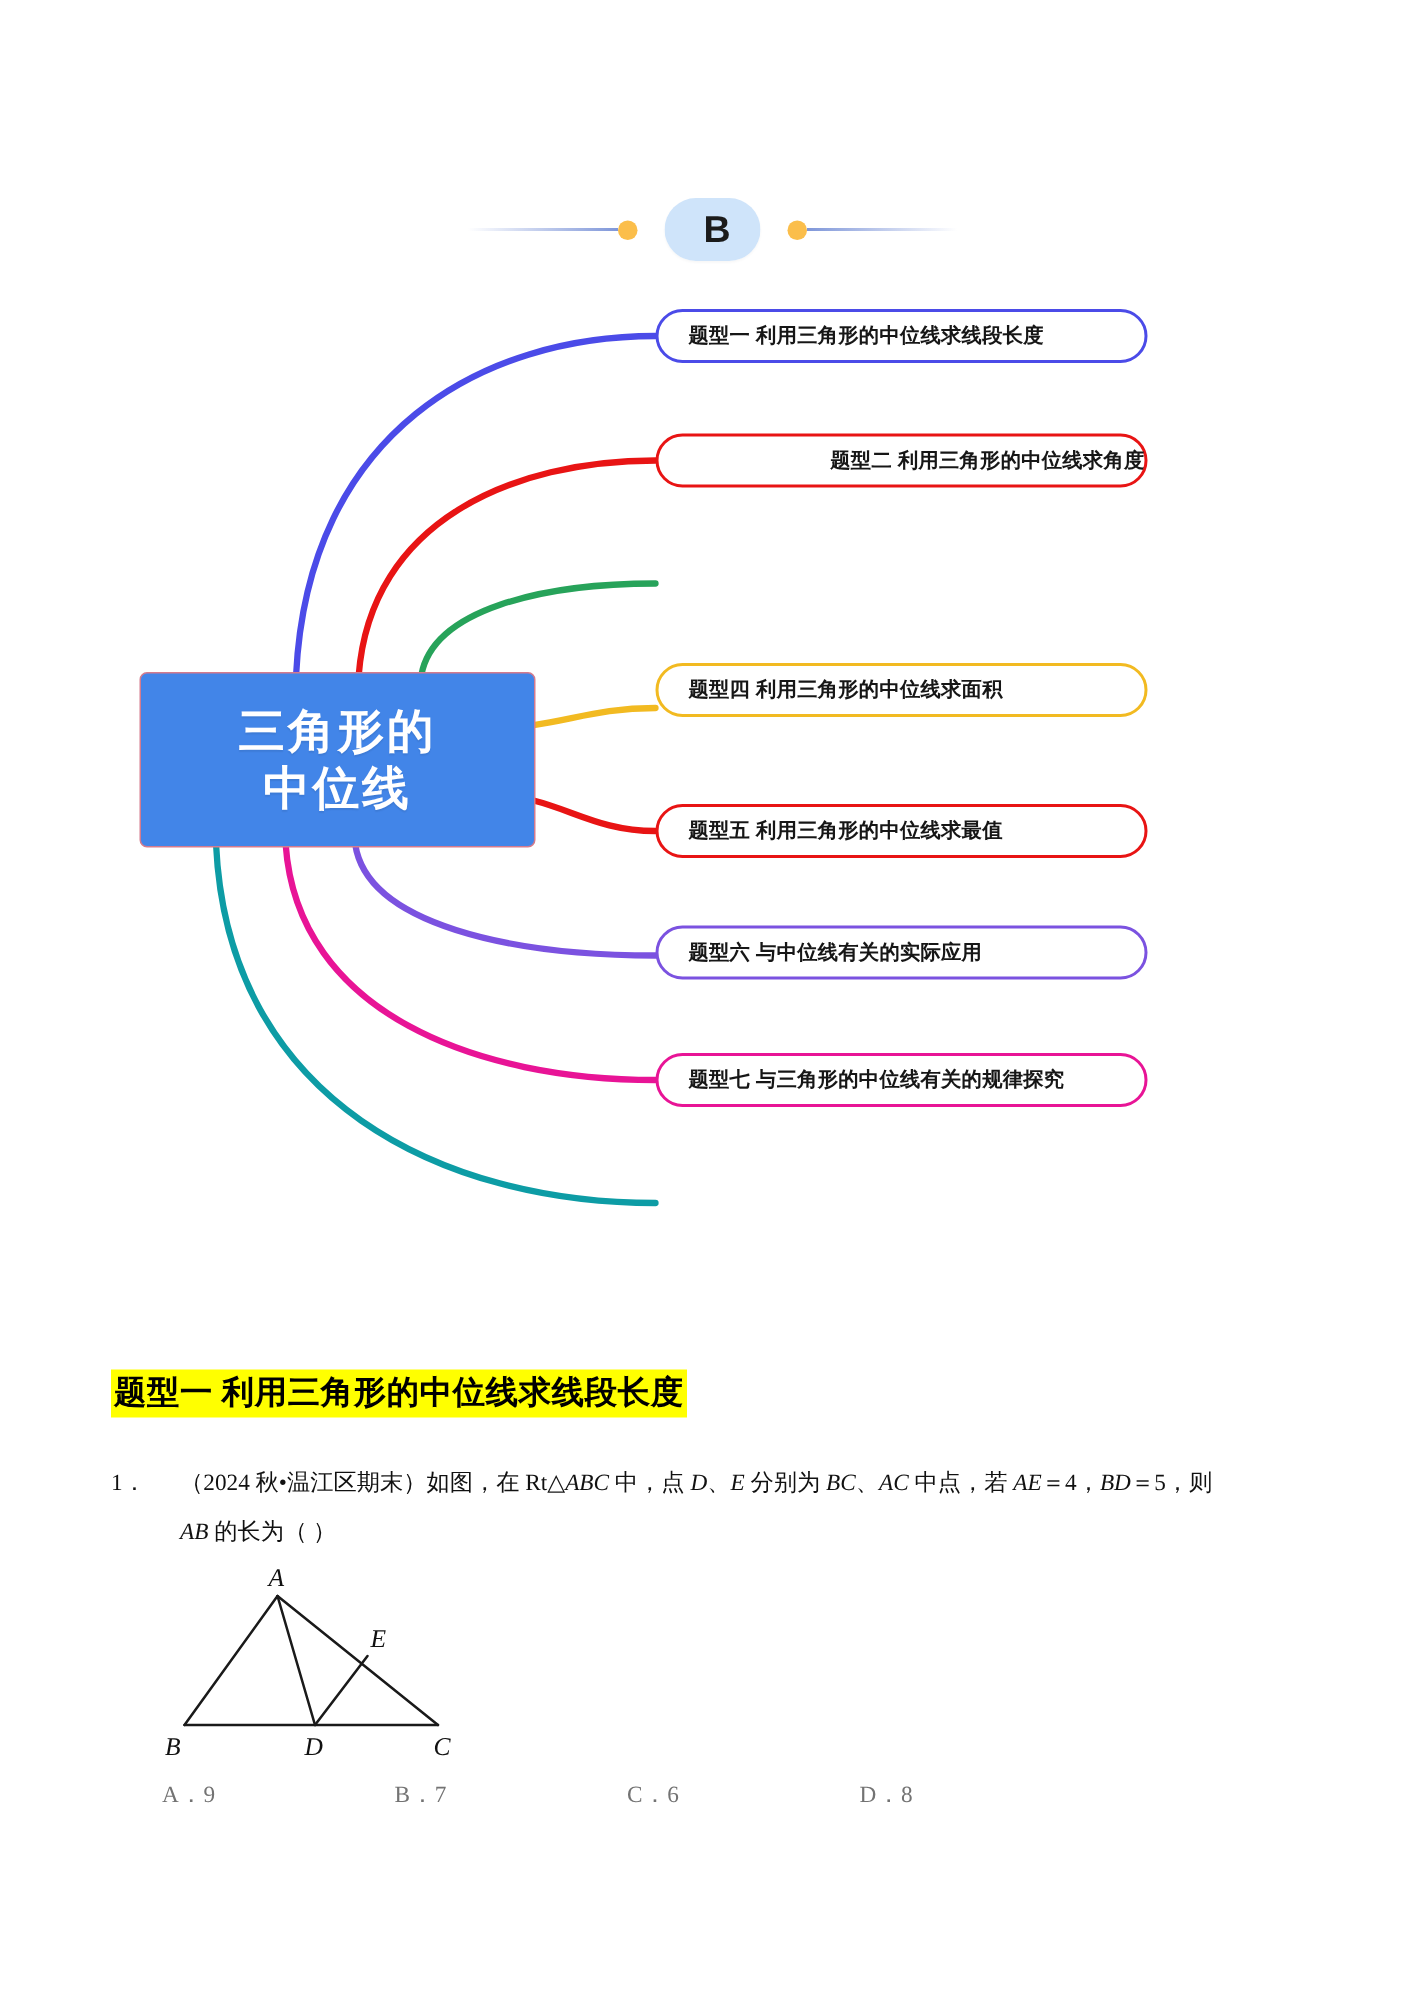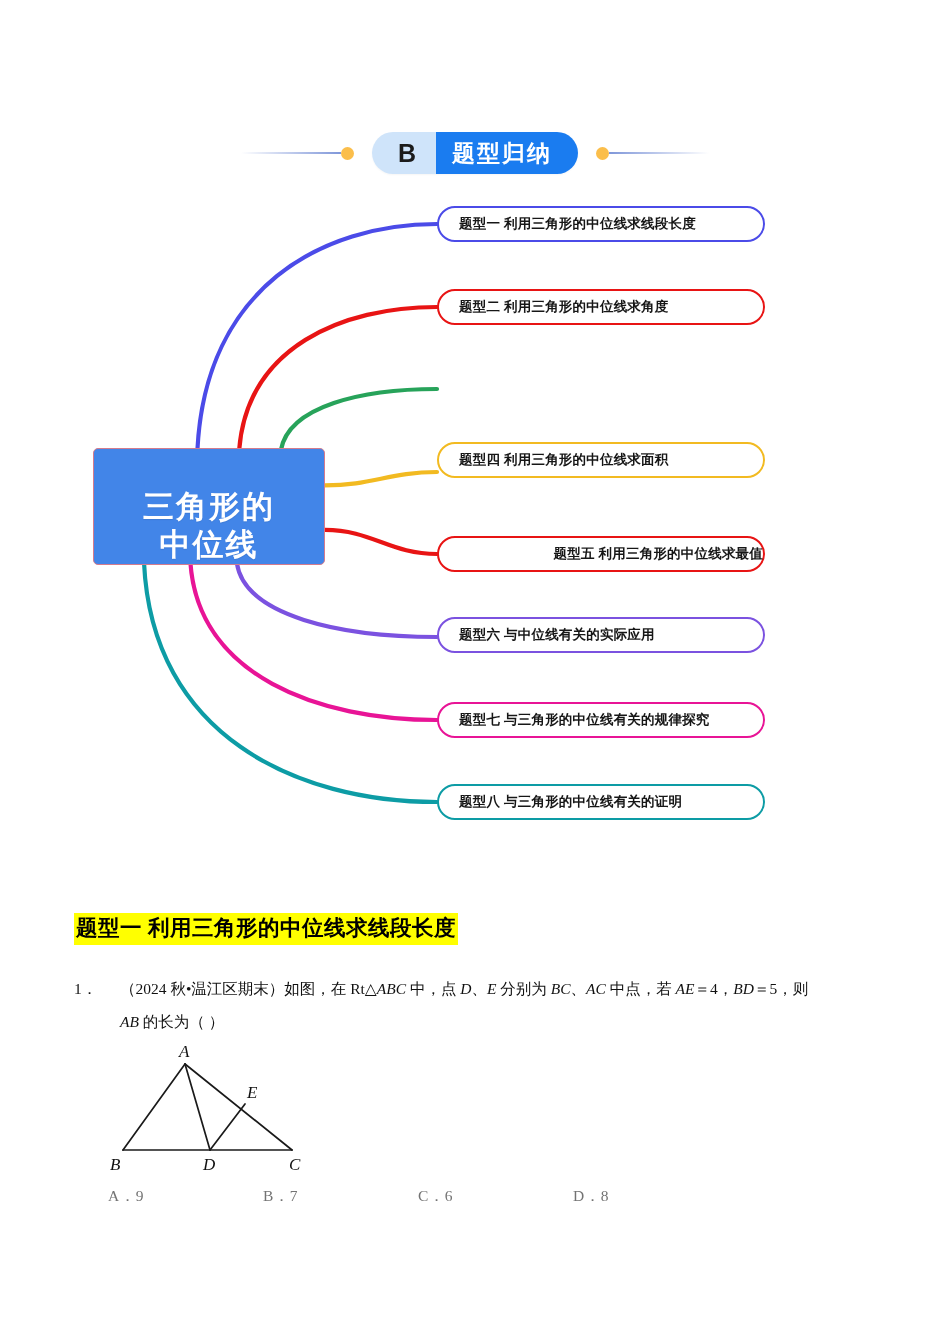--- a/index.html
+++ b/index.html
@@ -83,29 +83,29 @@
   }
   #mindmap-svg {
     position: absolute;
     left: 0;
     top: 0;
   }
   #central-node {
     position: absolute;
     left: 93px;
     top: 258px;
-    width: 232px;
+    width: 264px;
     height: 117px;
     background: #4285e8;
     border: 1.5px solid #d47b8d;
     border-radius: 5px;
     display: flex;
     flex-direction: column;
     align-items: center;
-    justify-content: flex-end;
+    justify-content: center;
     z-index: 4;
     box-sizing: border-box;
   }
   #central-node .cn-line {
     color: #ffffff;
     font-size: 31px;
     font-weight: bold;
     letter-spacing: 2px;
     line-height: 1.22;
     text-shadow: 0 1px 1px rgba(0,0,0,0.08);
@@ -192,21 +192,20 @@
   }
 </style>
 </head>
 <body>
 
 <div id="badge-header">
   <div class="rule-line"></div>
   <div class="rule-dot" style="background: rgb(251, 190, 75);"></div>
   <div class="badge-pill">
     <div class="badge-letter" style="background: rgb(207, 228, 250);">B</div>
-    <div class="badge-title" style="background: rgb(26, 124, 240);">题型归纳</div>
   </div>
   <div class="rule-dot" style="background: rgb(251, 190, 75);"></div>
   <div class="rule-line right"></div>
 </div>
 
 <div id="mindmap">
   <svg id="mindmap-svg" width="950" height="650">
     <g id="connector-group" fill="none" stroke-linecap="round">
         <path d="M 197.4 260 C 205.4 97.28, 321.992 34, 437 34" stroke="#4b4be8" stroke-width="4.2" fill="none" stroke-linecap="round"></path>
         <path d="M 239.16 260 C 247.16 157.04000000000002, 342.03679999999997 117, 437 117" stroke="#e81414" stroke-width="4.2" fill="none" stroke-linecap="round"></path>
@@ -220,37 +219,34 @@
   </svg>
 
   <div id="central-node" style="background: rgb(66, 133, 232); border-color: rgb(212, 123, 141);">
     <div class="cn-line">三角形的</div>
     <div class="cn-line">中位线</div>
   </div>
 
   <div class="branch-node" style="top: 16px; border: 2.2px solid rgb(75, 75, 232);">
     <span class="bn-label">题型一 利用三角形的中位线求线段长度</span>
   </div>
-  <div class="branch-node" style="top: 99px; border: 2.2px solid rgb(232, 20, 20);">
+  <div class="branch-node" style="top: 99px; border: 2.2px solid rgb(232, 20, 20); justify-content: flex-end;">
     <span class="bn-label">题型二 利用三角形的中位线求角度</span>
   </div>
   <div class="branch-node" style="top: 252px; border: 2.2px solid rgb(242, 186, 33); text-align: right;">
     <span class="bn-label">题型四 利用三角形的中位线求面积</span>
   </div>
-  <div class="branch-node" style="top: 346px; border: 2.2px solid rgb(232, 20, 20); justify-content: flex-end;">
+  <div class="branch-node" style="top: 346px; border: 2.2px solid rgb(232, 20, 20);">
     <span class="bn-label">题型五  利用三角形的中位线求最值</span>
   </div>
   <div class="branch-node" style="top: 427px; border: 2.2px solid rgb(123, 82, 224);">
     <span class="bn-label">题型六  与中位线有关的实际应用</span>
   </div>
   <div class="branch-node" style="top: 512px; border: 2.2px solid rgb(232, 20, 150);">
     <span class="bn-label">题型七  与三角形的中位线有关的规律探究</span>
-  </div>
-  <div class="branch-node" style="top: 594px; border: 2.2px solid rgb(13, 156, 165);">
-    <span class="bn-label">题型八  与三角形的中位线有关的证明</span>
   </div>
 </div>
 
 <div id="problem-heading" style="background: rgb(255, 255, 0);">题型一  利用三角形的中位线求线段长度</div>
 
 <div id="question-block">
   <span class="q-num">1．</span>
   <div class="q-body">
     <span>（2024 秋•温江区期末）如图，在 Rt△</span><span class="it">ABC</span><span> 中，点 </span><span class="it">D</span><span>、</span><span class="it">E</span><span> 分别为 </span><span class="it">BC</span><span>、</span><span class="it">AC</span><span> 中点，若 </span><span class="it">AE</span><span>＝4，</span><span class="it">BD</span><span>＝5，则</span><br><span class="it">AB</span><span> 的长为（      ）</span>
   </div>

